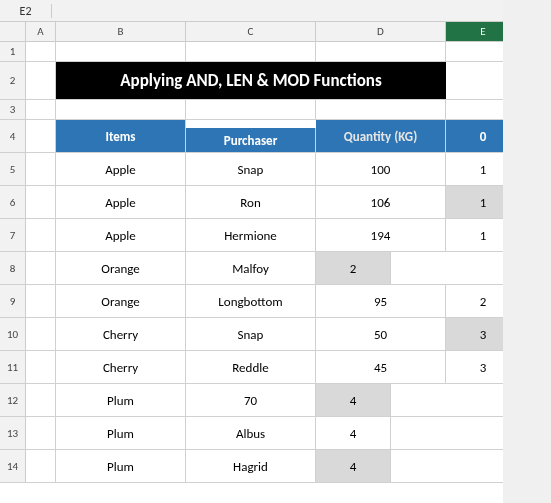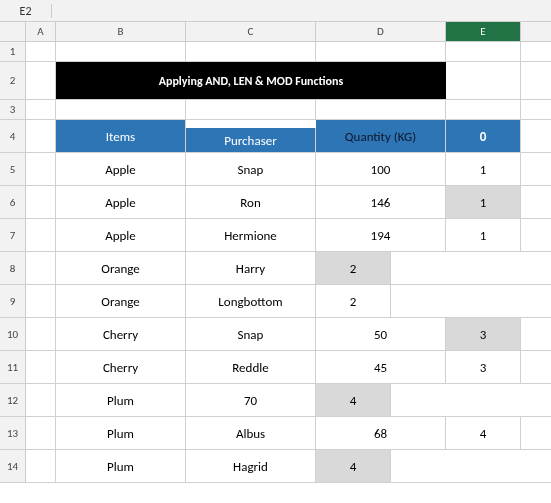--- a/index.html
+++ b/index.html
@@ -7,21 +7,21 @@
     body {
       background: #f0f0f0;
       font-family: 'Calibri', Arial, sans-serif;
       font-size: 13px;
       width: 551px;
       height: 503px;
       overflow: hidden;
     }
 
     .spreadsheet-container {
-      width: 551px;
+      width: 503px;
       height: 503px;
       background: white;
       display: flex;
       flex-direction: column;
     }
 
     
     .formula-bar {
       display: flex;
       align-items: center;
@@ -206,79 +206,80 @@
         <div class="cell cell-a empty-cell"></div>
         <div class="cell cell-b empty-cell"></div>
         <div class="cell cell-c empty-cell"></div>
         <div class="cell cell-d empty-cell"></div>
         <div class="cell cell-e e-white"></div>
       </div>
 
       <div class="grid-row row-title">
         <div class="row-num">2</div>
         <div class="cell cell-a empty-cell"></div>
-        <div class="cell cell-b cell-c cell-d title-cell" style="width:390px;min-width:390px;font-size:12px;font-weight:bold;color:white;background:black;justify-content:center;display:flex;align-items:center;">Applying AND, LEN &amp; MOD Functions</div>
+        <div class="cell cell-b cell-c cell-d title-cell" style="width:390px;min-width:390px;font-size:17px;font-weight:bold;color:white;background:black;justify-content:center;display:flex;align-items:center;">Applying AND, LEN &amp; MOD Functions</div>
         <div class="cell cell-e e-white"></div>
       </div>
 
       <div class="grid-row row-empty">
         <div class="row-num">3</div>
         <div class="cell cell-a empty-cell"></div>
         <div class="cell cell-b empty-cell"></div>
         <div class="cell cell-c empty-cell"></div>
         <div class="cell cell-d empty-cell"></div>
         <div class="cell cell-e e-white"></div>
       </div>
 
       <div class="grid-row header-row row-data">
         <div class="row-num">4</div>
         <div class="cell cell-a empty-cell" style="background:white;"></div>
-        <div class="cell cell-b" style="background:#2e75b6;color:white;font-weight:normal;justify-content:center;">Items</div>
-        <div class="cell cell-c" style="background:#2e75b6;color:white;font-weight:normal;justify-content:center;margin-top:8px;">Purchaser</div>
-        <div class="cell cell-d" style="background:#2e75b6;color:#0f172a;font-weight:normal;justify-content:center;">Quantity (KG)</div>
+        <div class="cell cell-b" style="background:#2e75b6;color:white;font-weight:bold;justify-content:center;">Items</div>
+        <div class="cell cell-c" style="background:#2e75b6;color:white;font-weight:bold;justify-content:center;margin-top:8px;">Purchaser</div>
+        <div class="cell cell-d" style="background:#2e75b6;color:#e5e5e5;font-weight:bold;justify-content:center;">Quantity (KG)</div>
         <div class="cell cell-e" style="background:#2e75b6;color:white;font-weight:bold;justify-content:center;">0</div>
       </div>
 
       <div id="data-rows">
           <div class="grid-row row-data">
       <div class="row-num">5</div>
       <div class="cell cell-a empty-cell"></div>
       <div class="cell cell-b center">Apple</div>
       <div class="cell cell-c center">Snap</div>
       <div class="cell cell-d center">100</div>
       <div class="cell cell-e center e-white">1</div>
     </div>
           <div class="grid-row row-data">
       <div class="row-num">6</div>
       <div class="cell cell-a empty-cell"></div>
       <div class="cell cell-b center">Apple</div>
       <div class="cell cell-c center">Ron</div>
-      <div class="cell cell-d center">146</div>
+      <div class="cell cell-d center">106</div>
       <div class="cell cell-e center e-gray">1</div>
     </div>
           <div class="grid-row row-data">
       <div class="row-num">7</div>
       <div class="cell cell-a empty-cell"></div>
       <div class="cell cell-b center">Apple</div>
       <div class="cell cell-c center">Hermione</div>
       <div class="cell cell-d center">194</div>
       <div class="cell cell-e center e-white">1</div>
     </div>
           <div class="grid-row row-data">
       <div class="row-num">8</div>
       <div class="cell cell-a empty-cell"></div>
       <div class="cell cell-b center">Orange</div>
-      <div class="cell cell-c center">Harry</div>
+      <div class="cell cell-c center">Malfoy</div>
       <div class="cell cell-e center e-gray">2</div>
     </div>
           <div class="grid-row row-data">
       <div class="row-num">9</div>
       <div class="cell cell-a empty-cell"></div>
       <div class="cell cell-b center">Orange</div>
       <div class="cell cell-c center">Longbottom</div>
+      <div class="cell cell-d center">95</div>
       <div class="cell cell-e center e-white">2</div>
     </div>
           <div class="grid-row row-data">
       <div class="row-num">10</div>
       <div class="cell cell-a empty-cell"></div>
       <div class="cell cell-b center">Cherry</div>
       <div class="cell cell-c center">Snap</div>
       <div class="cell cell-d center">50</div>
       <div class="cell cell-e center e-gray">3</div>
     </div>
@@ -295,21 +296,20 @@
       <div class="cell cell-a empty-cell"></div>
       <div class="cell cell-b center">Plum</div>
       <div class="cell cell-d center">70</div>
       <div class="cell cell-e center e-gray">4</div>
     </div>
           <div class="grid-row row-data">
       <div class="row-num">13</div>
       <div class="cell cell-a empty-cell"></div>
       <div class="cell cell-b center">Plum</div>
       <div class="cell cell-c center">Albus</div>
-      <div class="cell cell-d center">68</div>
       <div class="cell cell-e center e-white">4</div>
     </div>
           <div class="grid-row row-data">
       <div class="row-num">14</div>
       <div class="cell cell-a empty-cell"></div>
       <div class="cell cell-b center">Plum</div>
       <div class="cell cell-c center">Hagrid</div>
       <div class="cell cell-e center e-gray">4</div>
     </div>
         </div>

